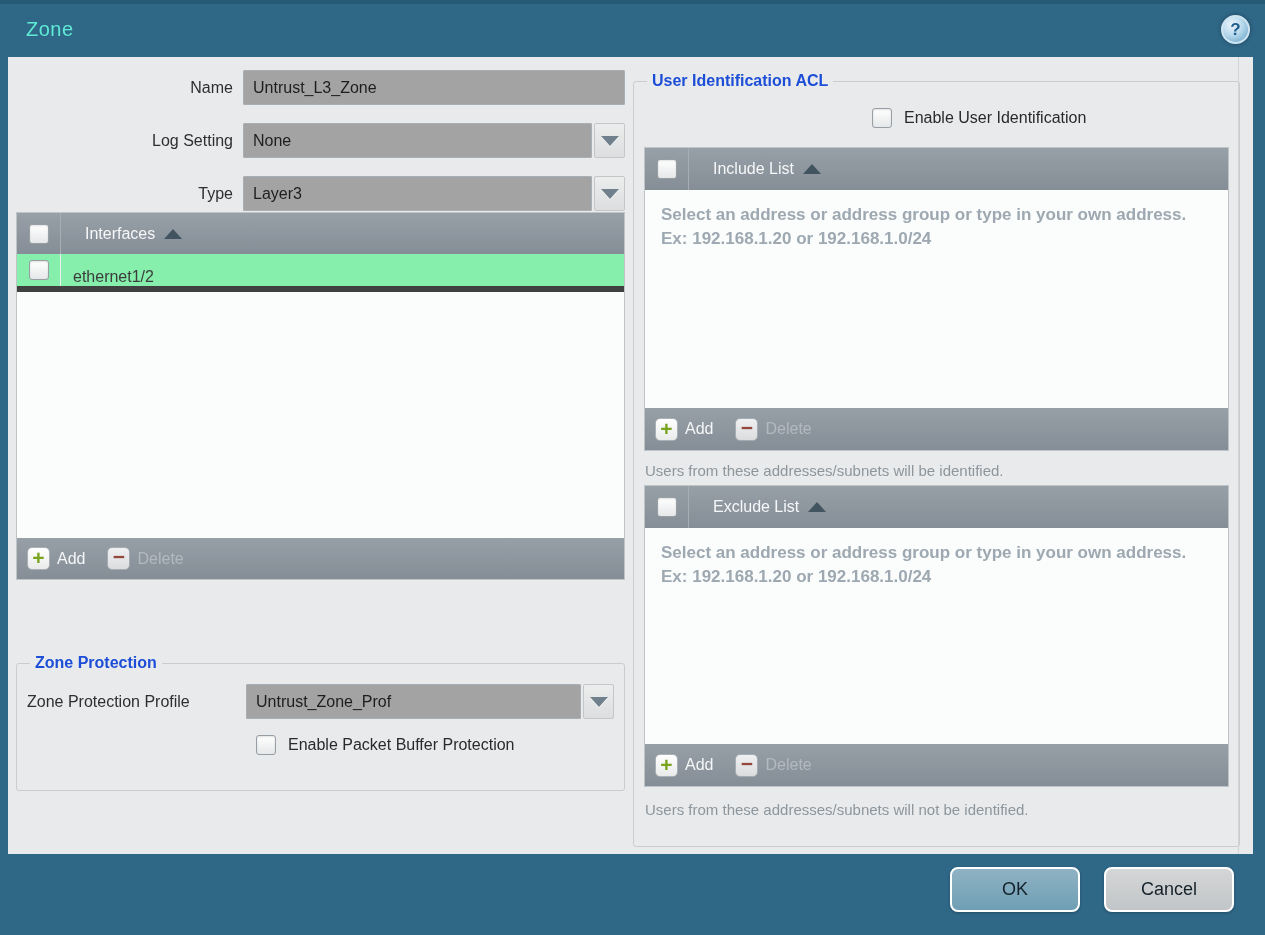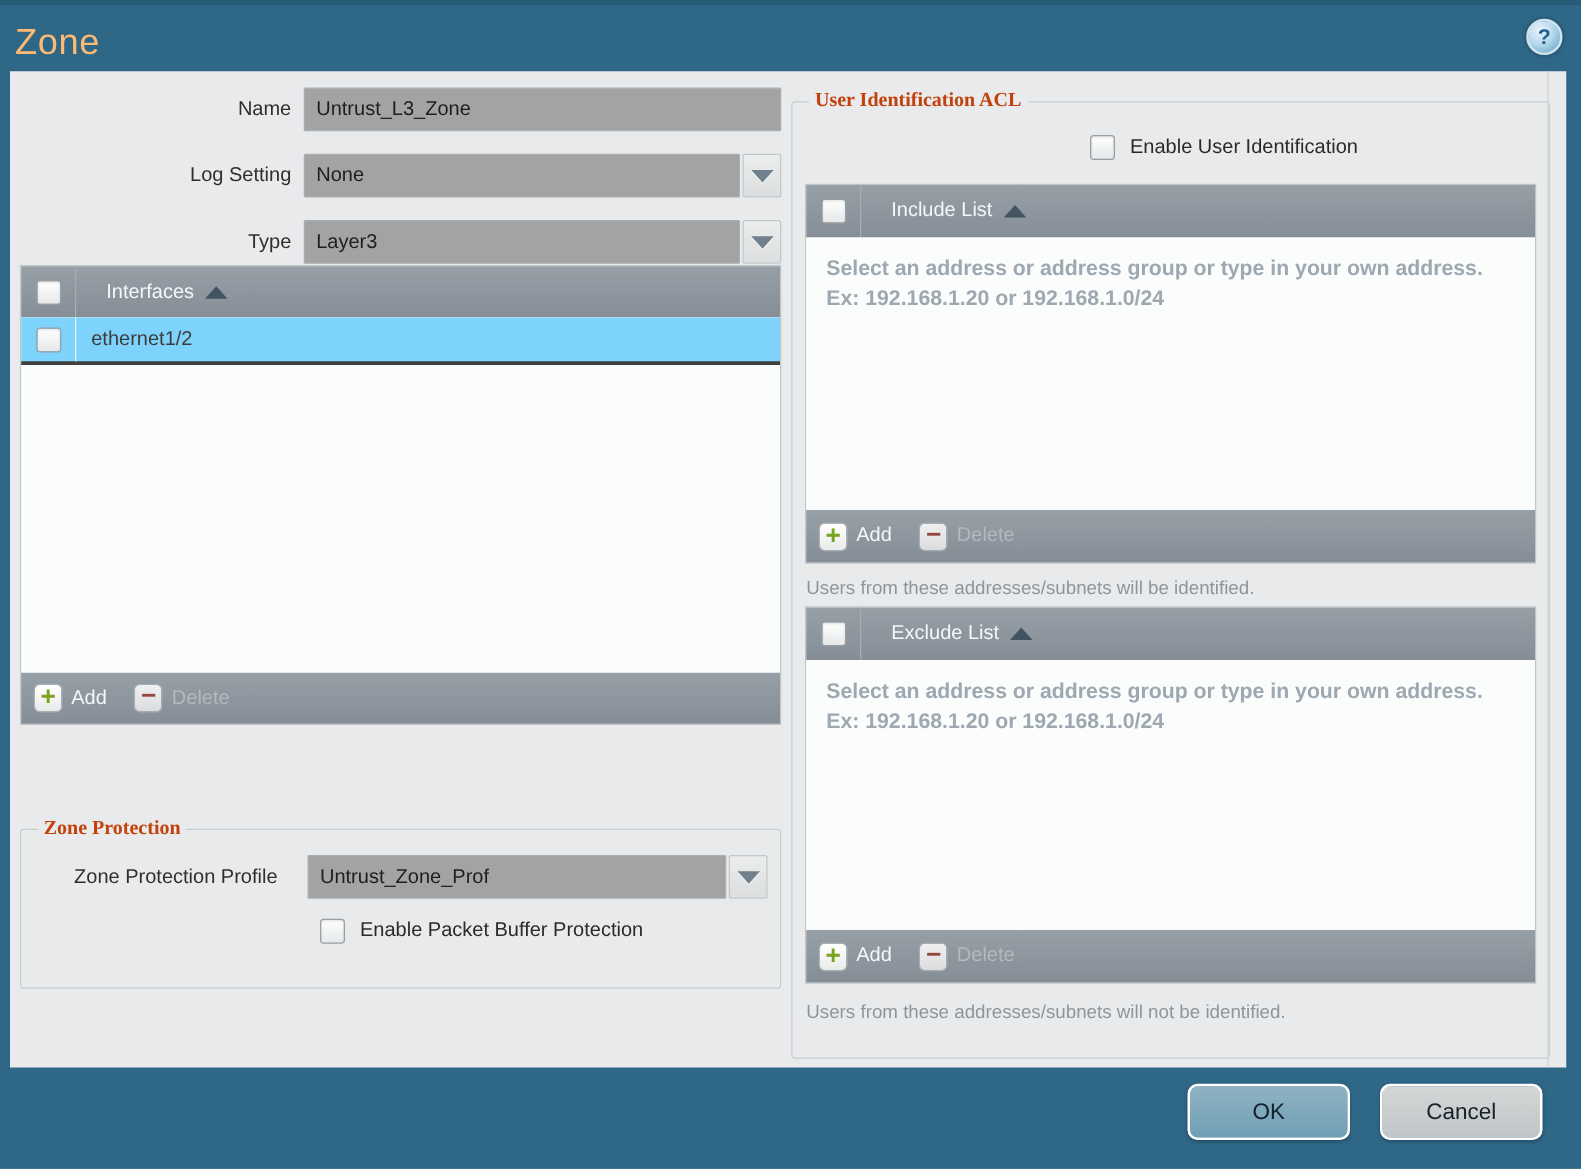--- a/index.html
+++ b/index.html
@@ -8,22 +8,22 @@
     font-family: "Liberation Sans", "DejaVu Sans", sans-serif;
     background: #2f6787;
     position: relative;
     overflow: hidden;
   }
   .screen { position: absolute; inset: 0; background: #2f6787; border-top: 4px solid #265b76; }
 
   
   .titlebar { position: absolute; top: 0; left: 0; right: 0; height: 53px; }
   .dialog-title {
-    position: absolute; left: 12px; top: 14px;
-    font-size: 29px; font-weight: 300; color: #fdba74; letter-spacing: 0.5px;
+    position: absolute; left: 26px; top: 14px;
+    font-size: 20px; font-weight: 300; color: #5eead4; letter-spacing: 0.5px;
   }
   .help-icon {
     position: absolute; right: 15px; top: 11px; width: 29px; height: 29px;
     border-radius: 50%;
     background: radial-gradient(circle at 35% 30%, #eaf4fb 0%, #b8d9ec 45%, #5e9dc4 100%);
     border: 2px solid #cfe4f1;
     box-shadow: 0 0 4px rgba(0,0,0,0.35);
     display: flex; align-items: center; justify-content: center;
     cursor: pointer;
   }
@@ -86,22 +86,22 @@
   }
   .checkbox {
     width: 20px; height: 20px; border-radius: 3px;
     background: linear-gradient(180deg, #ffffff 0%, #e6e8e9 100%);
     border: 1px solid #979ea4;
     box-shadow: inset 0 1px 2px rgba(0,0,0,0.12);
     cursor: pointer; flex: none;
   }
   .table-body { background: #fbfcfc; position: relative; }
   .iface-row {
-    height: 38px; display: flex; align-items: center;
-    background: #7dd3fc; border-bottom: 3px solid #404040; cursor: pointer;
+    height: 38px; display: flex; align-items: flex-end;
+    background: #86efac; border-bottom: 6px solid #404040; cursor: pointer;
   }
   .iface-cb-cell {
     width: 44px; align-self: stretch; display: flex; align-items: center; justify-content: center;
     border-right: 1px solid #edefef; flex: none;
   }
   .iface-name { font-size: 16px; color: #3c3c3c; padding-left: 12px; }
 
   .tool-btn { display: flex; align-items: center; gap: 7px; cursor: pointer; background: none; border: none; font-family: inherit; padding: 0; }
   .tool-icon {
     width: 23px; height: 23px; border-radius: 5px;
@@ -115,27 +115,27 @@
   .tool-label { font-size: 16px; color: #f4f6f7; }
   .tool-btn.disabled .tool-label { color: #b2bac0; }
   .tool-btn.disabled .tool-icon { opacity: 0.85; }
 
   
   fieldset {
     border: 1px solid #c9cdcf; border-radius: 3px;
     padding: 0 10px;
   }
   legend {
-    font-size: 16px; font-weight: bold; color: #c2410c;
-    padding: 0 5px; margin-left: 3px; font-family: Liberation Serif, serif;
+    font-size: 16px; font-weight: bold; color: #1d4ed8;
+    padding: 0 5px; margin-left: 3px;
   }
 
   .zp-fieldset { margin-top: 74px; height: 137px; }
   .zp-row { display: flex; align-items: center; margin-top: 12px; }
-  .zp-label { width: 219px; text-align: right; padding-right: 24px; font-size: 16px; color: #2f2f2f; flex: none; }
+  .zp-label { width: 219px; padding-right: 24px; font-size: 16px; color: #2f2f2f; flex: none; }
   .zp-dd { flex: 1; display: flex; height: 35px; }
   .cb-row { display: flex; align-items: center; gap: 12px; margin-top: 16px; }
   .cb-row .cb-label { font-size: 16px; color: #2a2a2a; }
   .zp-cb-row { margin-left: 229px; }
 
   
   .right-col { position: absolute; left: 625px; top: 15px; width: 607px; }
   .uid-fieldset { height: 775px; }
   .uid-enable-row { margin-top: 18px; margin-left: 228px; }
 

